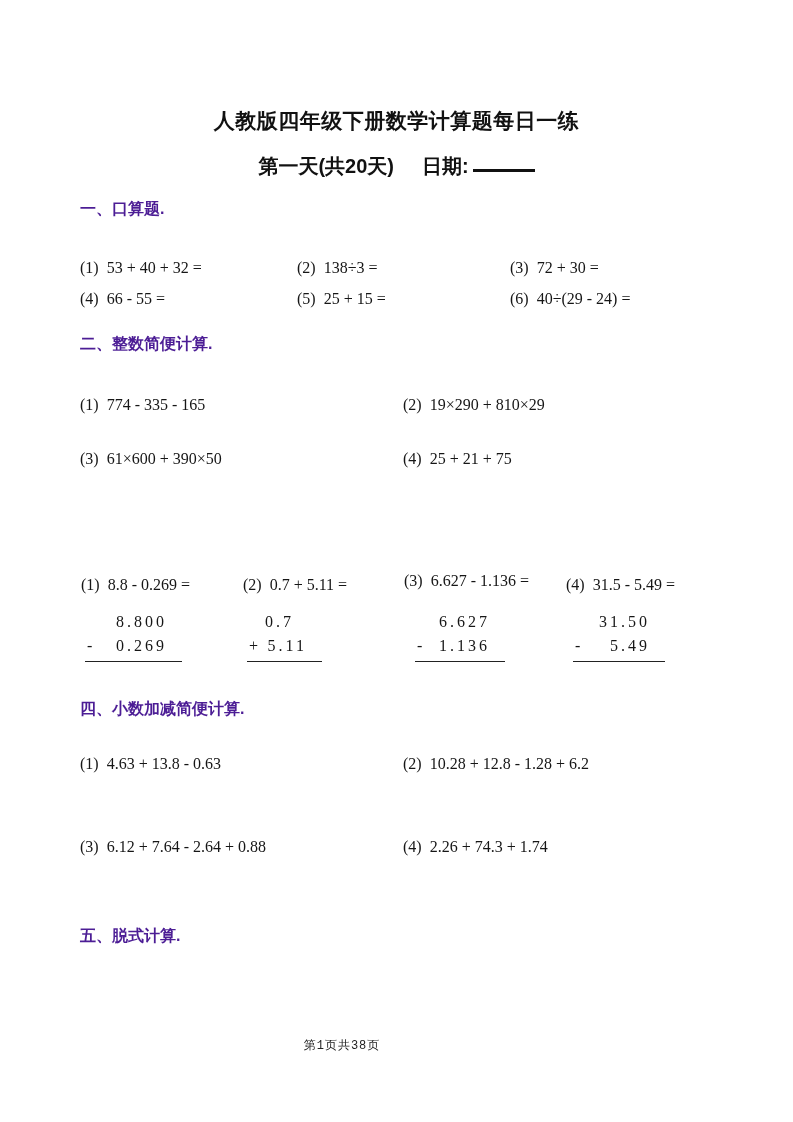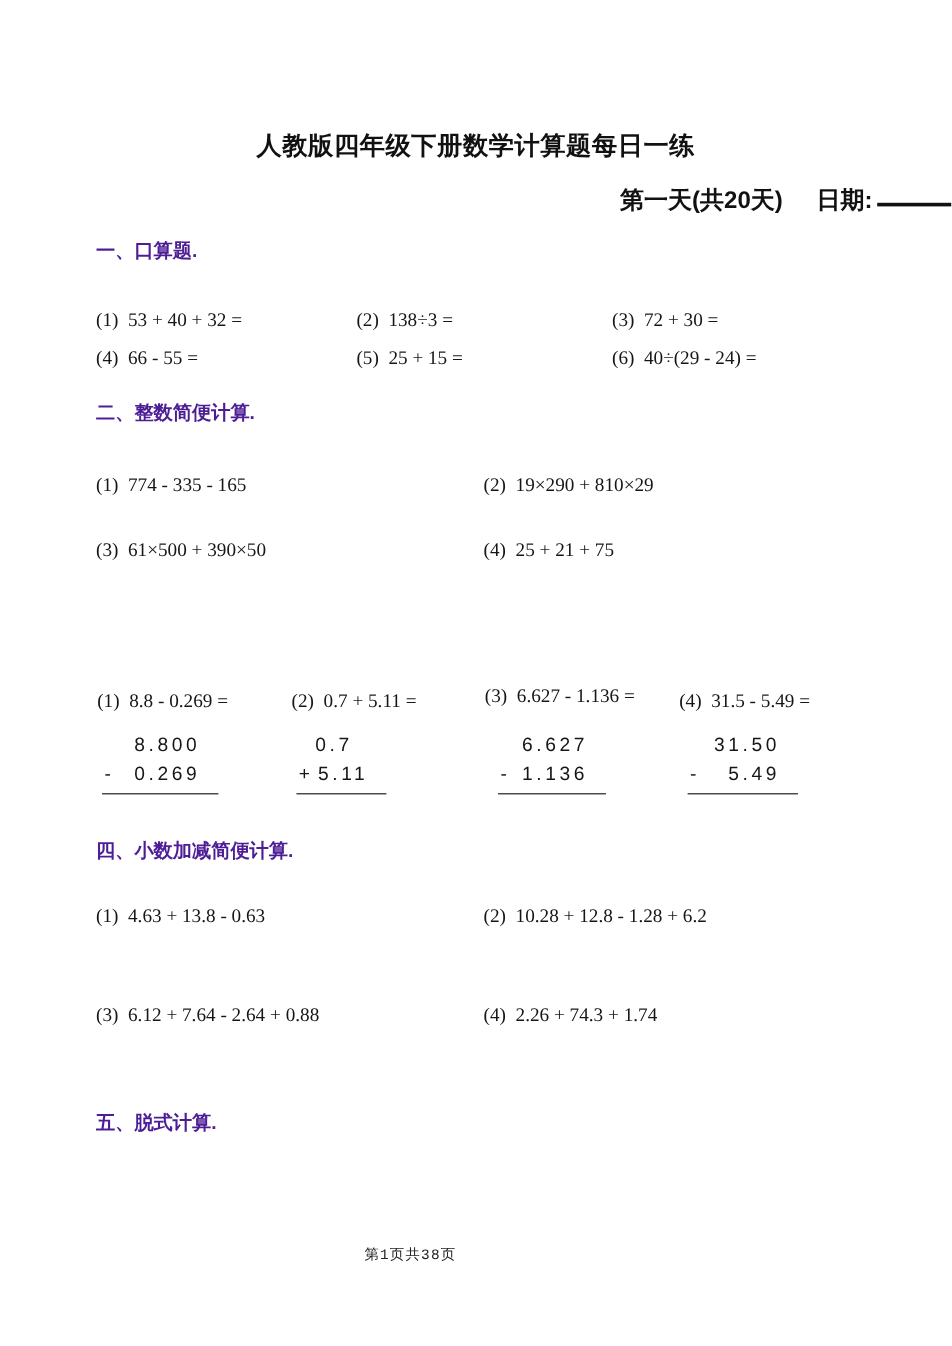--- a/index.html
+++ b/index.html
@@ -28,21 +28,21 @@
     font-size: 21px;
     font-weight: 800;
     letter-spacing: 0.5px;
     color: #111;
   }
   .doc-subtitle {
     position: absolute;
     top: 153px;
     left: 0;
     width: 100%;
-    text-align: right;
+    text-align: center;
     font-family: "Liberation Sans", sans-serif;
     font-size: 20px;
     font-weight: 800;
     color: #111;
     white-space: nowrap;
   }
   .doc-subtitle .date-label { margin-left: 28px; }
   .date-line {
     display: inline-block;
     width: 62px;
@@ -68,21 +68,21 @@
     font-family: "Liberation Serif", serif;
     font-size: 16px;
     color: #161616;
     white-space: nowrap;
   }
   .prob .pnum { margin-right: 8px; }
   
   .vc {
     position: absolute;
     top: 610px;
-    font-family: Liberation Sans, sans-serif;
+    font-family: Liberation Serif, serif;
     font-size: 16px;
     color: #161616;
     line-height: 24px;
   }
   .vc-top {
     text-align: right;
     padding-right: 15px;
     letter-spacing: 3px;
   }
   .vc-top.vc-top-pad { padding-right: 28px; }
@@ -123,21 +123,21 @@
   <div class="prob" style="left:80px;top:259px"><span class="pnum">(1)</span><span>53 + 40 + 32 =</span></div>
   <div class="prob" style="left:297px;top:259px"><span class="pnum">(2)</span><span>138÷3 =</span></div>
   <div class="prob" style="left:510px;top:259px"><span class="pnum">(3)</span><span>72 + 30 =</span></div>
   <div class="prob" style="left:80px;top:290px"><span class="pnum">(4)</span><span>66 - 55 =</span></div>
   <div class="prob" style="left:297px;top:290px"><span class="pnum">(5)</span><span>25 + 15 =</span></div>
   <div class="prob" style="left:510px;top:290px"><span class="pnum">(6)</span><span>40÷(29 - 24) =</span></div>
 
   <div class="sec-head" style="top:334px">二、整数简便计算.</div>
   <div class="prob" style="left:80px;top:396px"><span class="pnum">(1)</span><span>774 - 335 - 165</span></div>
   <div class="prob" style="left:403px;top:396px"><span class="pnum">(2)</span><span>19×290 + 810×29</span></div>
-  <div class="prob" style="left:80px;top:450px"><span class="pnum">(3)</span><span>61×500 + 390×50</span></div>
+  <div class="prob" style="left:80px;top:450px"><span class="pnum">(3)</span><span>61×600 + 390×50</span></div>
   <div class="prob" style="left:403px;top:450px"><span class="pnum">(4)</span><span>25 + 21 + 75</span></div>
 
   <div class="prob" style="left:81px;top:576px"><span class="pnum">(1)</span><span>8.8 - 0.269 =</span></div>
   <div class="prob" style="left:243px;top:576px"><span class="pnum">(2)</span><span>0.7 + 5.11 =</span></div>
   <div class="prob" style="left:404px;top:572px"><span class="pnum">(3)</span><span>6.627 - 1.136 =</span></div>
   <div class="prob" style="left:566px;top:576px"><span class="pnum">(4)</span><span>31.5 - 5.49 =</span></div>
 
   <div class="vc" style="left:85px;width:97px">
     <div class="vc-top"><span>8.800</span></div>
     <div class="vc-bottom">

